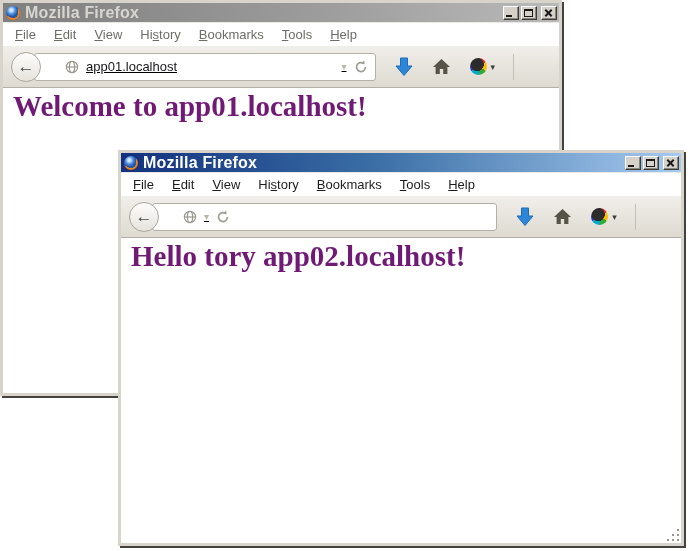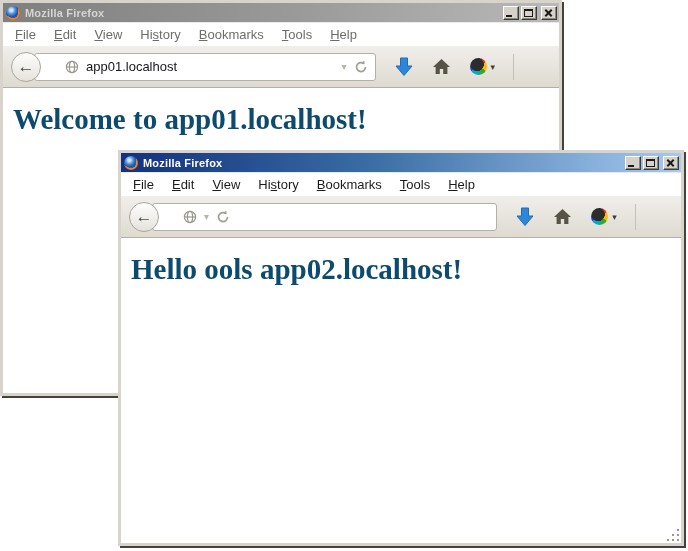--- a/index.html
+++ b/index.html
@@ -15,21 +15,21 @@
 
   
   .titlebar { height:19px; flex:0 0 19px; display:flex; align-items:center;
               padding:0 2px 0 3px; overflow:hidden; }
   .titlebar.active   { background:linear-gradient(90deg,#12317e 0%,#3a6ea5 45%,#a6caf0 100%); }
   .titlebar.inactive { background:linear-gradient(90deg,#7f7f7f 0%,#9b9b9b 55%,#b9b9b9 100%); }
   .fx-icon { width:14px; height:14px; border-radius:50%; flex:0 0 14px;
              background:
                radial-gradient(circle at 38% 30%, #cfe6ff 0 10%, #4d8ede 30%, #1d4e9e 52%, rgba(0,0,0,0) 53%),
                radial-gradient(circle at 50% 50%, #2a5db0 0 50%, #f78f1e 54%, #e2590b 78%, #b63a05 100%); }
-  .title { font-size:11px; font-weight:bold; margin-left:5px; flex:1;
+  .title { font-size:16px; font-weight:bold; margin-left:5px; flex:1;
            white-space:nowrap; letter-spacing:.2px; }
   .titlebar.active   .title { color:#ffffff; }
   .titlebar.inactive .title { color:#d9d6cf; }
   .tb-btn { width:16px; height:14px; margin-left:2px; background:#d6d2c9; position:relative;
             border:1px solid; border-color:#fcfbf9 #3e3d37 #3e3d37 #fcfbf9;
             box-shadow: inset -1px -1px 0 #8a877d; cursor:default; }
   .tb-btn.close { margin-left:4px; }
   .g-min { position:absolute; left:2px; bottom:2px; width:6px; height:2px; background:#1a1a1a; }
   .g-max { position:absolute; left:2px; top:2px; width:9px; height:8px;
            border:1px solid #1a1a1a; border-top-width:2px; }
@@ -48,39 +48,39 @@
   .navbar { height:42px; flex:0 0 42px; background:linear-gradient(#f1efeb,#dedad1);
             border-bottom:1px solid #b3afa4; display:flex; align-items:center;
             padding:0 10px 0 8px; }
   .back-btn { width:30px; height:30px; border-radius:50%; flex:0 0 30px;
               background:linear-gradient(#fdfdfc,#e6e3dc);
               border:1px solid #a9a69b; z-index:2;
               display:flex; align-items:center; justify-content:center;
               font-size:17px; font-weight:bold; color:#474a42; cursor:pointer; }
   .url-field { height:28px; width:356px; margin-left:-7px; background:#ffffff;
                border:1px solid #b3b0a6; border-radius:3px;
-               display:flex; align-items:center; padding:0 7px 0 30px; cursor:text; }
+               display:flex; align-items:center; padding:0 7px 0 30px; cursor:text;text-decoration:underline; }
   .globe-icon { flex:0 0 14px; }
   .url-text { flex:1; font-size:13px; color:#17161b; margin-left:7px; white-space:nowrap; overflow:hidden; }
   .url-dd { font-size:10px; color:#b6b3a9; padding:0 7px; cursor:pointer; }
   .reload-icon { cursor:pointer; display:flex; }
   .nav-icon { margin-left:19px; cursor:pointer; display:flex; align-items:center; }
   .colorwheel { width:17px; height:17px; border-radius:50%;
                 background:
                   radial-gradient(circle at 42% 38%, #2c2c2c 0 45%, rgba(0,0,0,0) 47%),
                   conic-gradient(#d33 0 60deg,#fb0 60deg 120deg,#3a3 120deg 175deg,#0ac 175deg 240deg,#33c 240deg 300deg,#c3c 300deg 360deg); }
   .cw-caret { font-size:9px; color:#3f3d37; margin-left:4px; }
   .nav-sep { width:1px; height:26px; background:#c4c0b5; margin-left:18px; }
   .hamburger { margin-left:14px; width:22px; cursor:pointer; }
   .hamburger .bar { height:3px; background:#4c4941; margin:3px 0; border-radius:1px; }
 
   
   .content { flex:1 1 auto; background:#ffffff; position:relative; overflow:hidden; }
   .page-heading { font-family:"Liberation Serif", serif; font-weight:bold;
-                  font-size:29px; color:#0c4a6e; margin:15px 0 0 10px; white-space:nowrap; }
+                  font-size:29px; color:#701a75; margin:2px 0 0 10px; white-space:nowrap; }
   .resize-grip { position:absolute; right:2px; bottom:2px; width:13px; height:13px; cursor:nwse-resize; }
   .resize-grip i { position:absolute; width:3px; height:3px; background:#9b978c;
                    box-shadow:1px 1px 0 #ffffff inset; }
   .resize-grip .d1 { right:0;  bottom:0; }
   .resize-grip .d2 { right:5px; bottom:0; }
   .resize-grip .d3 { right:10px; bottom:0; }
   .resize-grip .d4 { right:0;  bottom:5px; }
   .resize-grip .d5 { right:5px; bottom:5px; }
   .resize-grip .d6 { right:0;  bottom:10px; }
 </style>
@@ -219,21 +219,21 @@
       <span class="colorwheel"></span>
       <span class="cw-caret">▾</span>
     </span>
     <span class="nav-sep"></span>
     <span class="hamburger">
       <span class="bar"></span><span class="bar"></span><span class="bar"></span>
     </span>
   </div>
 
   <div class="content">
-    <h1 class="page-heading">Hello ools app02.localhost!</h1>
+    <h1 class="page-heading">Hello tory app02.localhost!</h1>
     <span class="resize-grip">
       <i class="d1"></i>
         <i class="d2"></i>
         <i class="d3"></i>
         <i class="d4"></i>
         <i class="d5"></i>
         <i class="d6"></i>
     </span>
   </div>
 </div>

